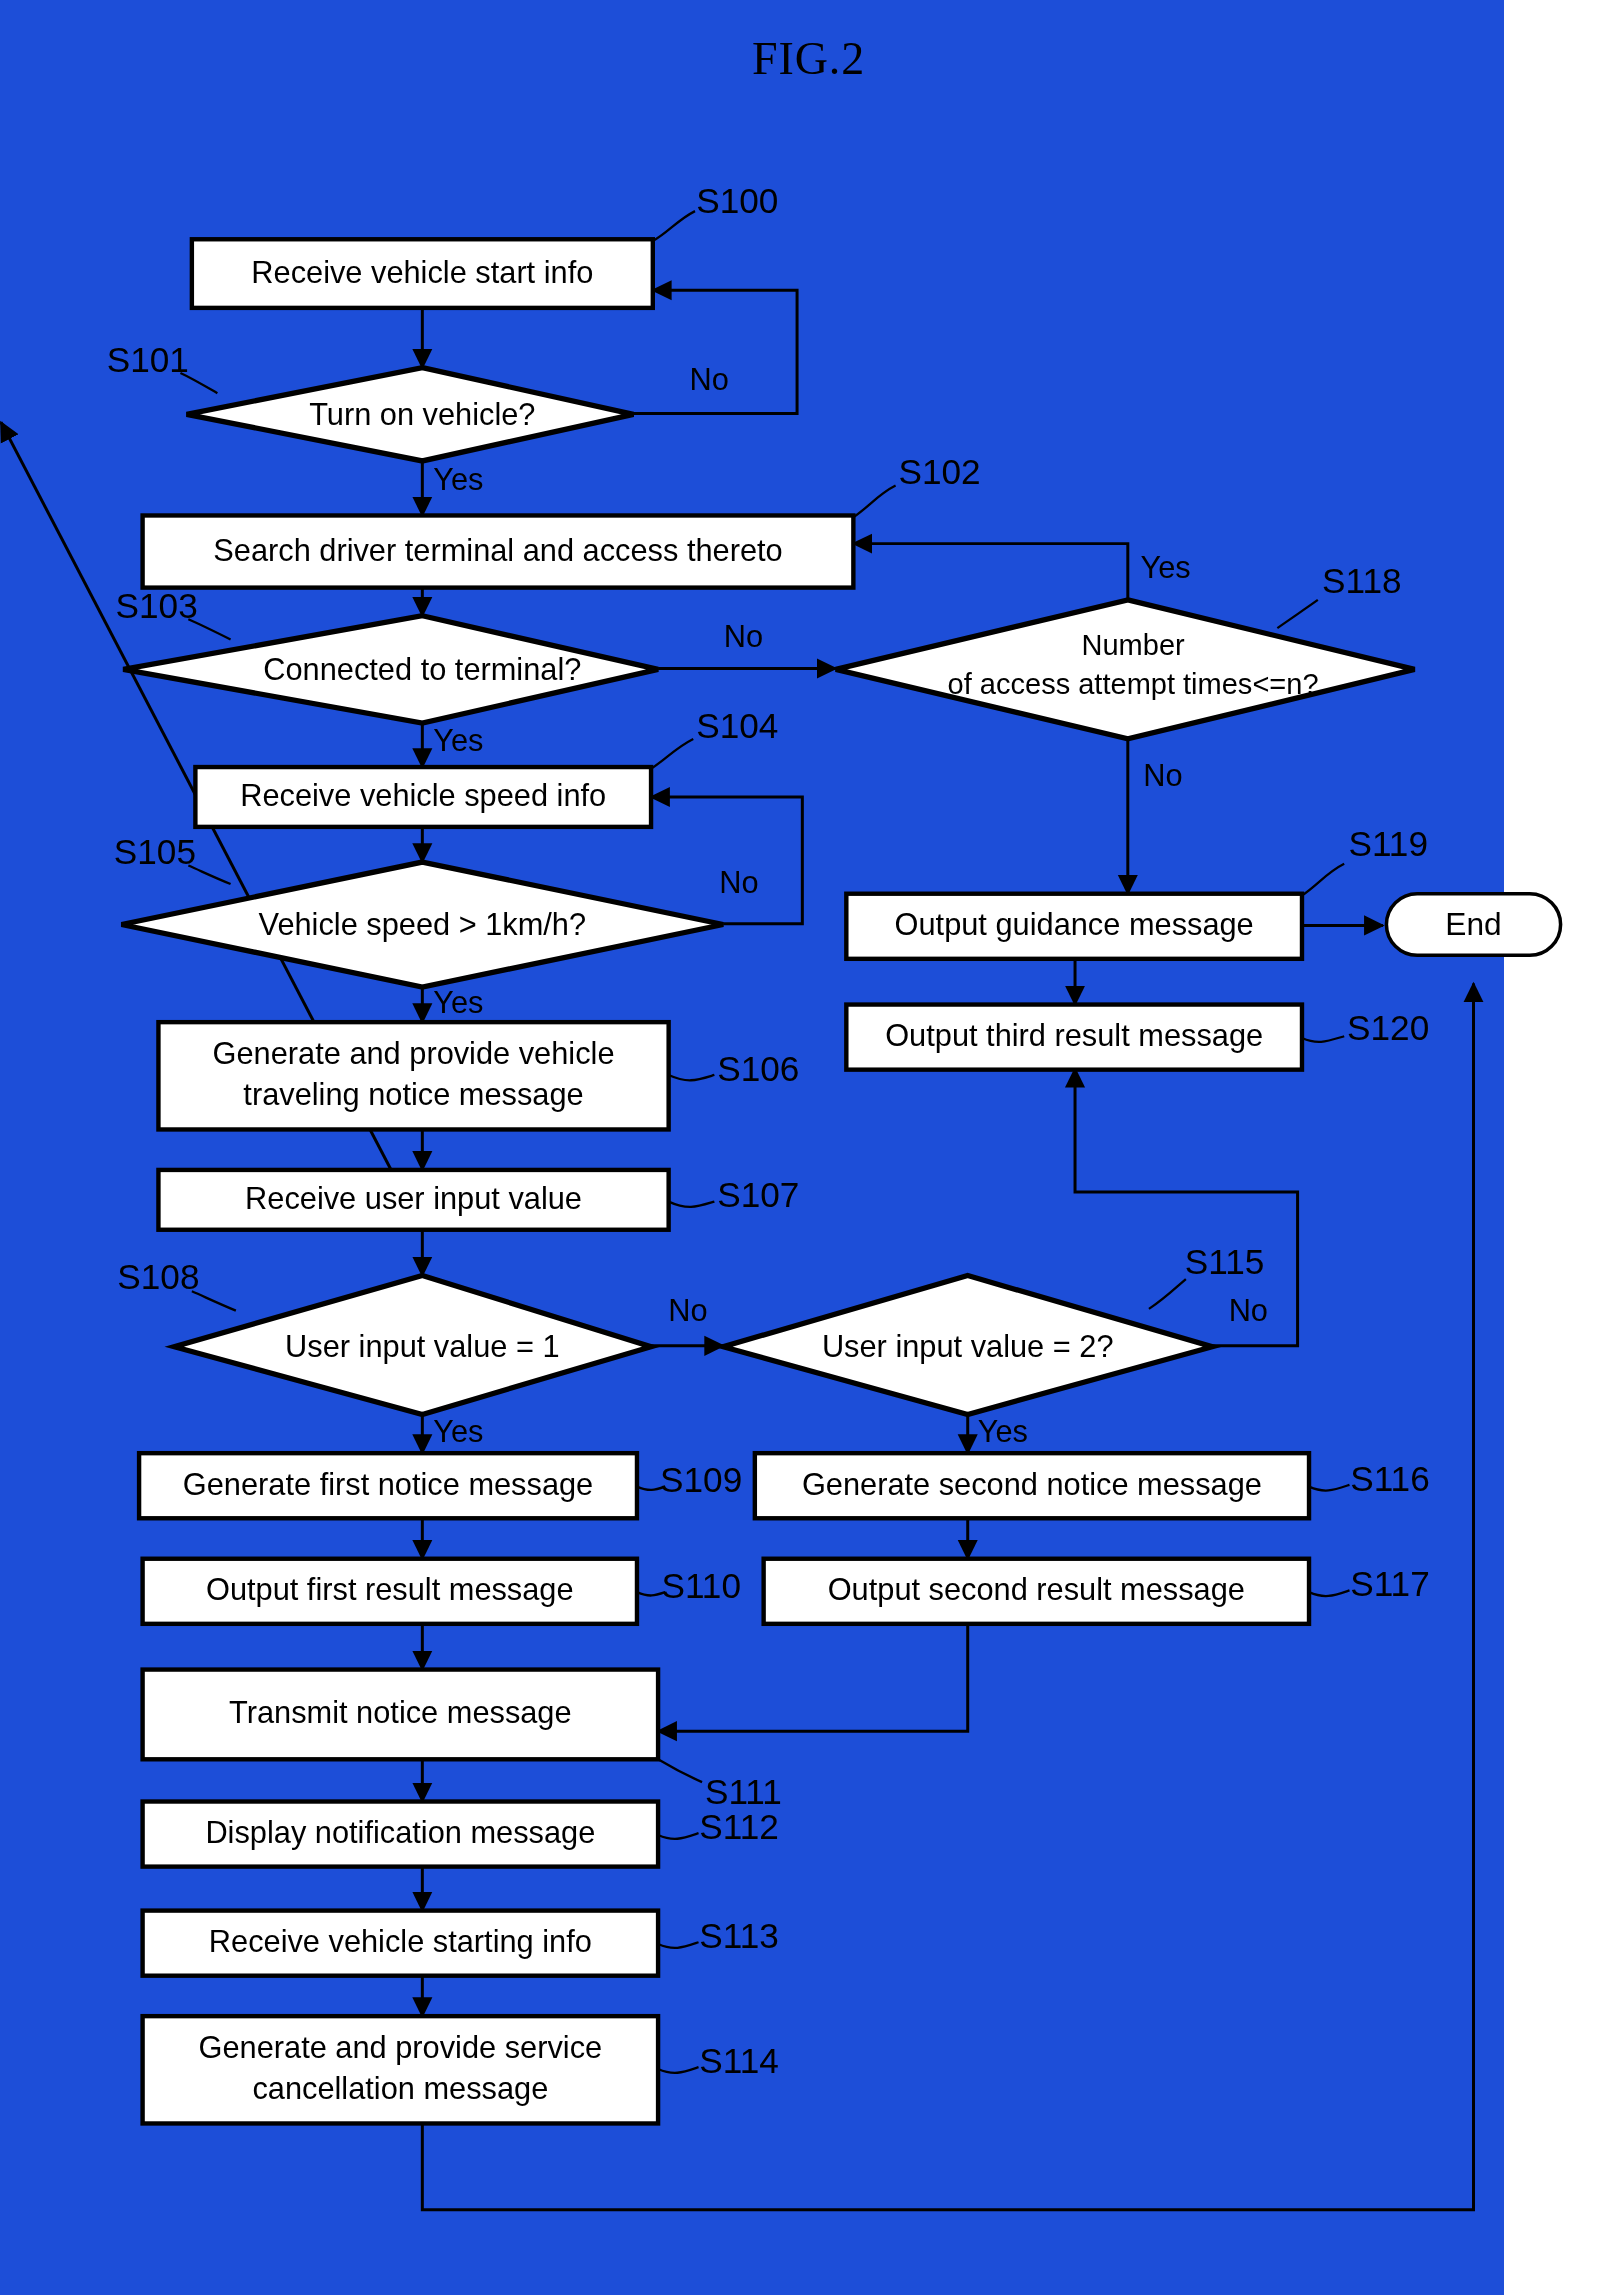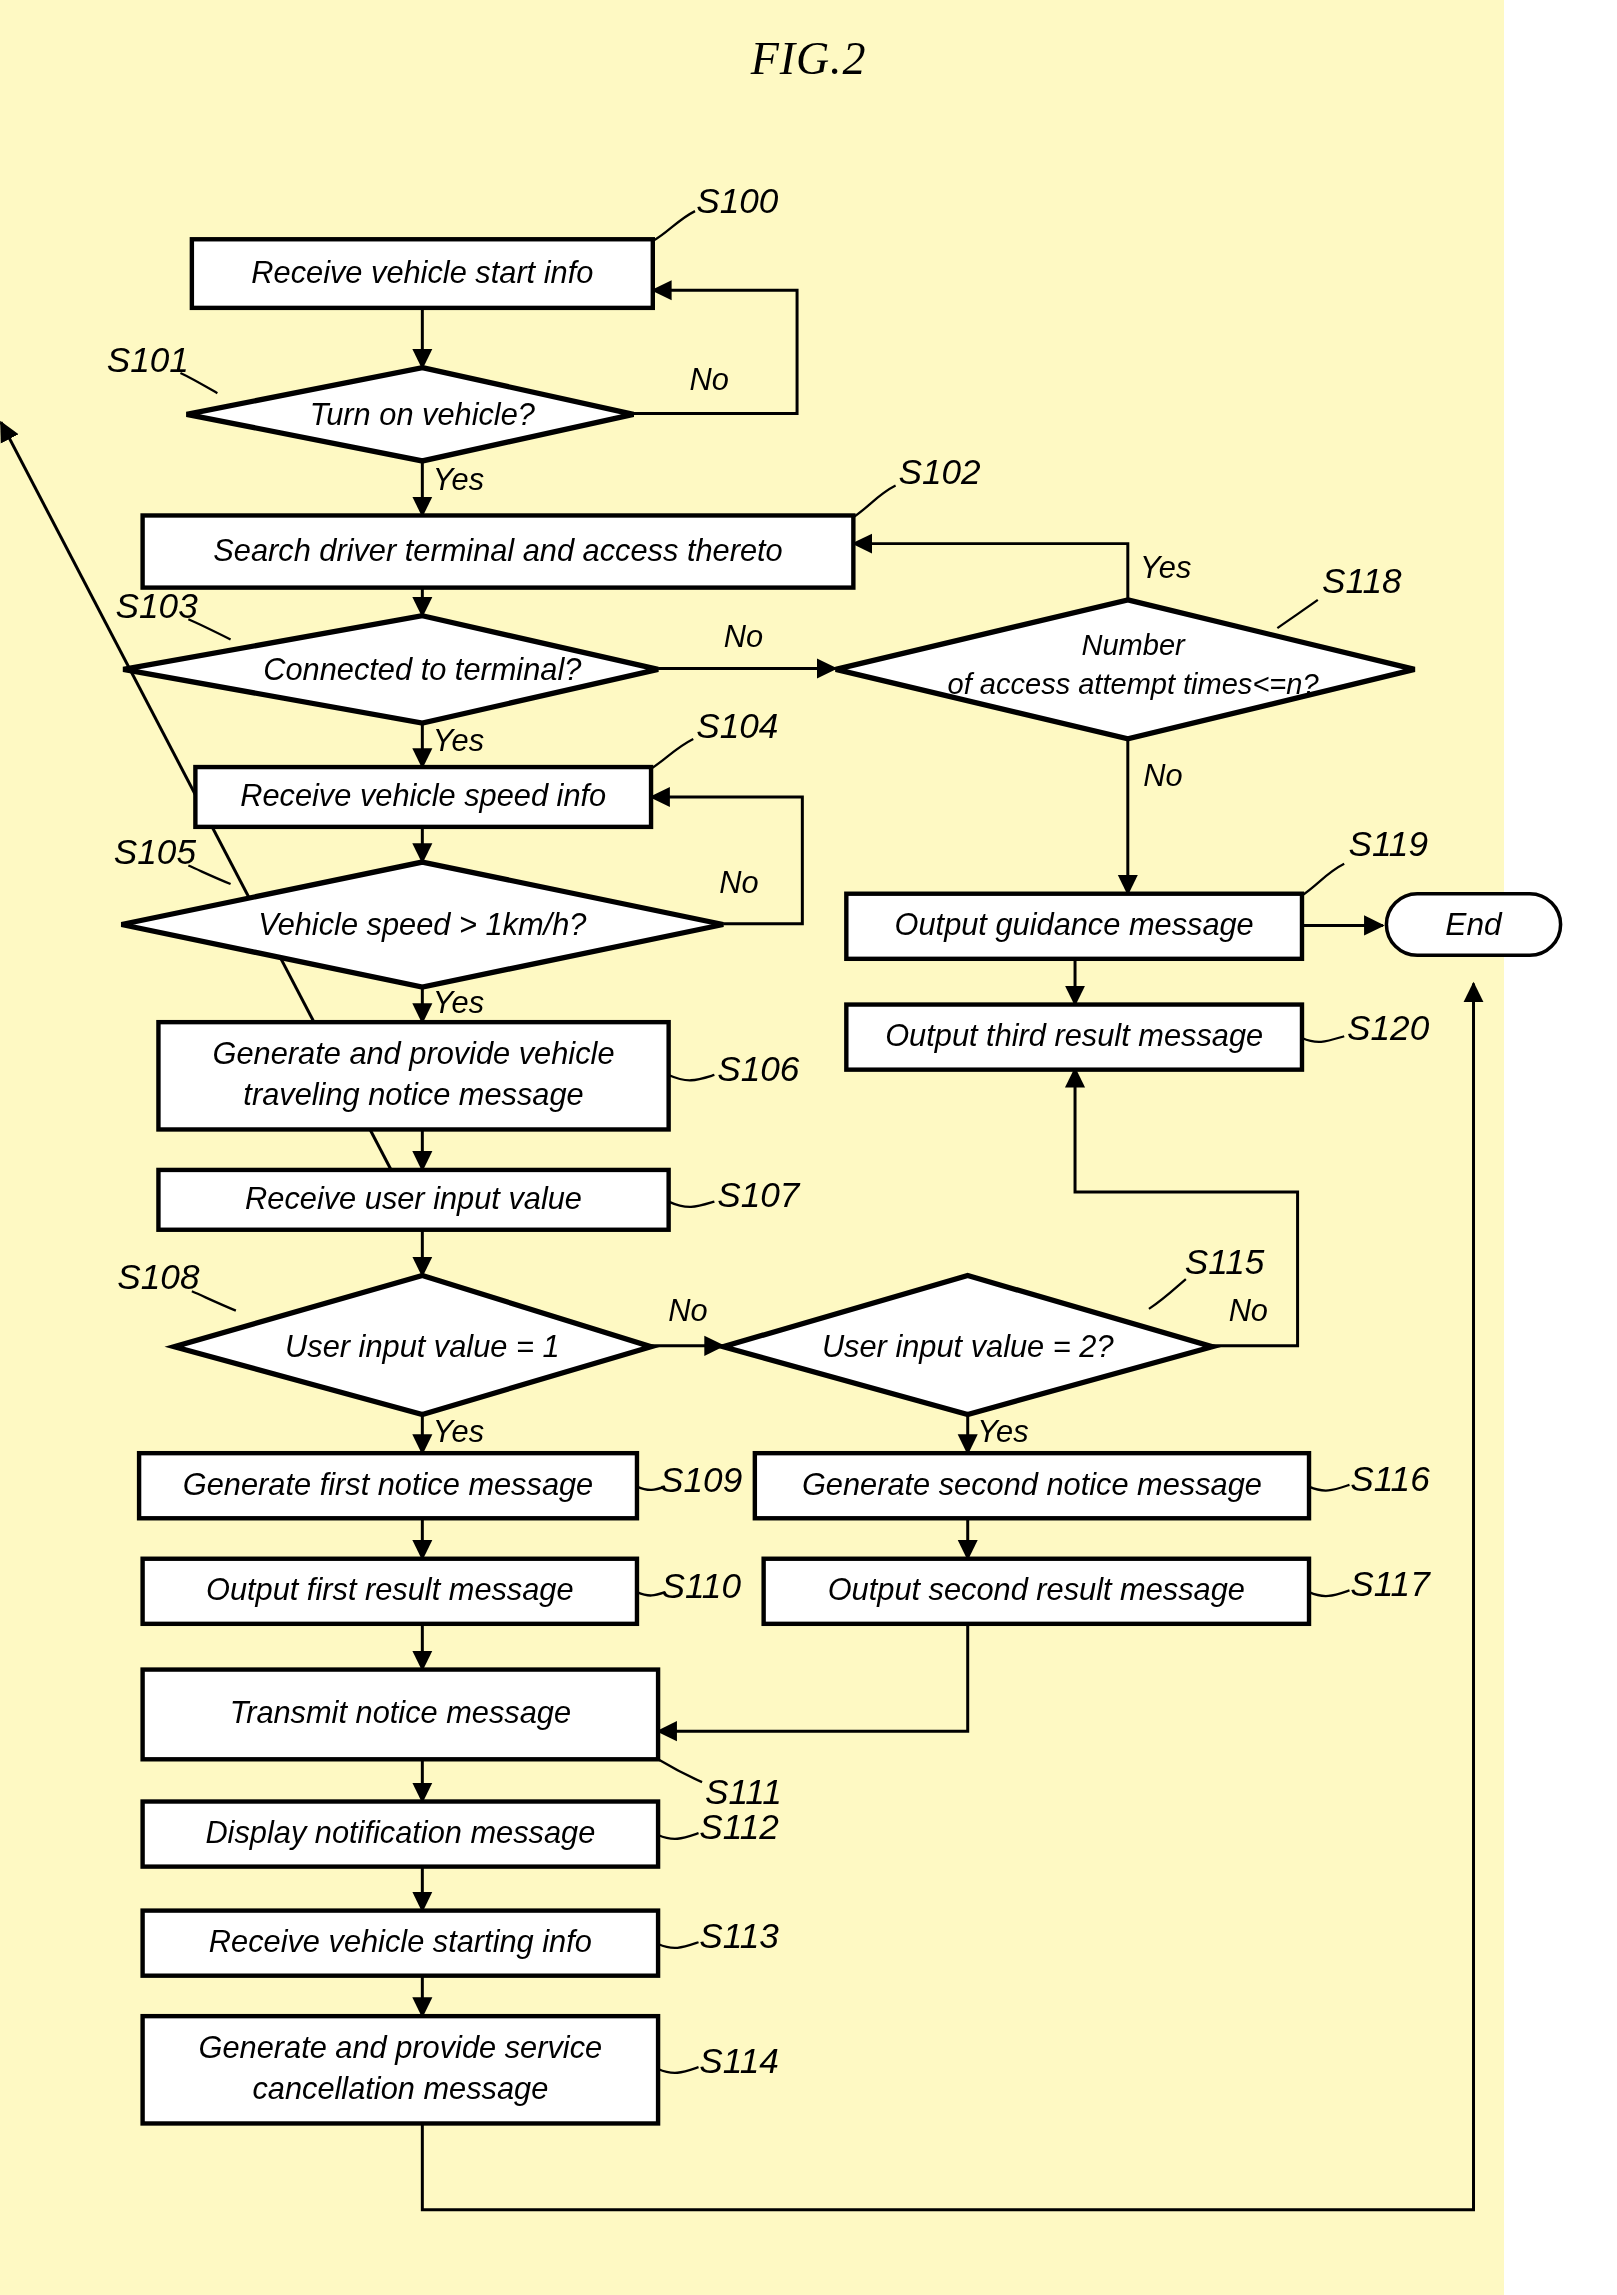--- a/index.html
+++ b/index.html
@@ -10,22 +10,21 @@
   body {
     width: 1617px;
     height: 2295px;
     overflow: hidden;
     font-family: "Liberation Sans", sans-serif;
   }
   #figure-root {
     position: relative;
     width: 1504px;
     height: 2295px;
-    background: #fef9c3;
-    font-style: italic;
+    background: #1d4ed8;
   }
   #fig-title {
     position: absolute;
     left: 0;
     top: 32px;
     width: 1617px;
     text-align: center;
     font-family: "Liberation Serif", "DejaVu Serif", serif;
     font-size: 46px;
     letter-spacing: 0.9px;

